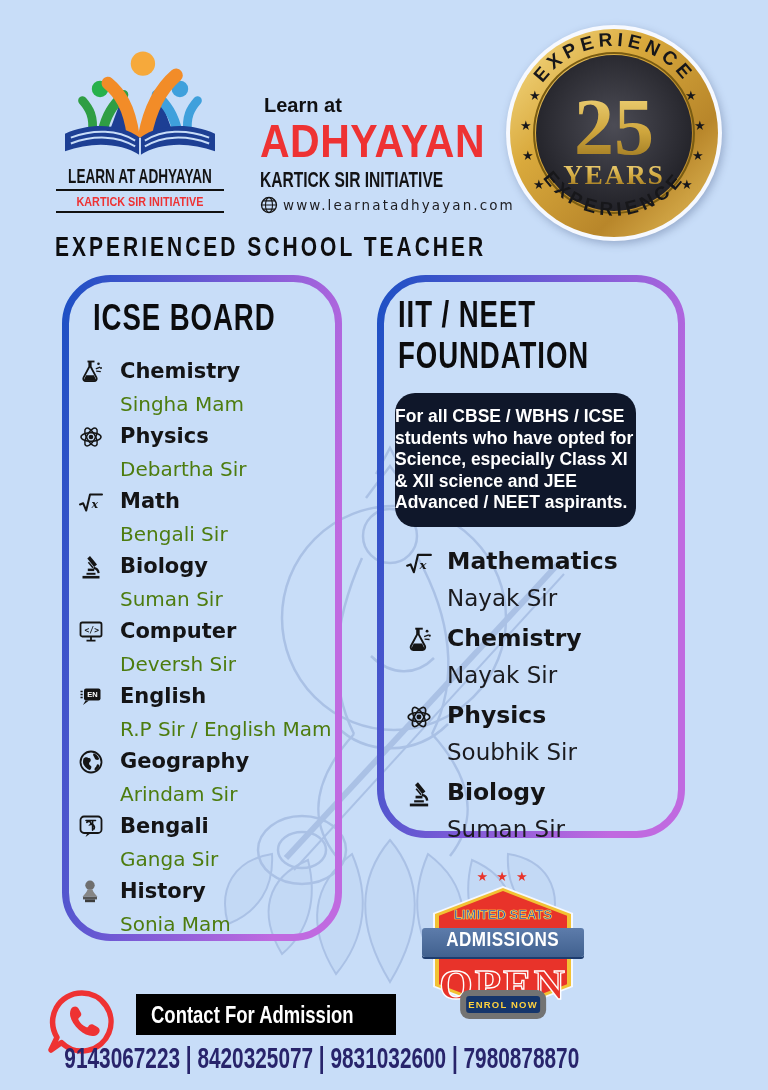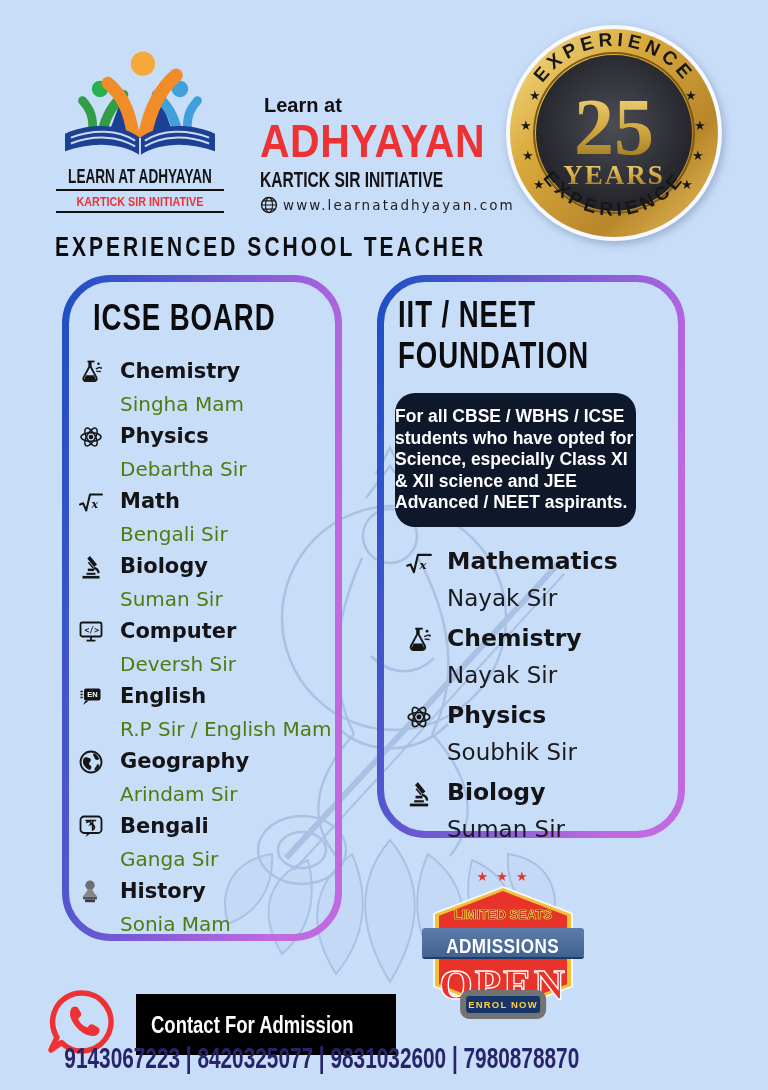--- a/index.html
+++ b/index.html
@@ -71,38 +71,38 @@
 
   
   .adm{left:433px;top:870px;width:140px;}
   .adm-stars{text-align:center;color:#e8332a;font-size:13px;letter-spacing:2px;line-height:14px;}
   .hex-wrap{position:relative;width:140px;height:128px;margin-top:2px;}
   .hex{position:absolute;clip-path:polygon(50% 0,100% 21%,100% 79%,50% 100%,0 79%,0 21%);}
   .hex.white{left:0;top:0;width:140px;height:128px;background:#f5f8ff;}
   .hex.gold{left:2px;top:2px;width:136px;height:124px;background:#f2c234;}
   .hex.red{left:6px;top:5px;width:128px;height:118px;background:#e8332a;}
   .adm-limited{position:absolute;left:0;top:21px;width:140px;text-align:center;
-      font-family:"Liberation Sans",sans-serif;font-weight:800;font-size:13px;color:#7f1d1d;
+      font-family:"Liberation Sans",sans-serif;font-weight:800;font-size:13px;color:#1d4ed8;
       -webkit-text-stroke:.7px #ffd23f;text-shadow:0 0 1px #ffd23f;white-space:nowrap;}
   .adm-banner{position:absolute;left:-11px;top:42px;width:162px;height:29px;
-      background:linear-gradient(#5d7cab,#41618f);border-radius:3px;display:flex;align-items:flex-end;justify-content:center;
+      background:linear-gradient(#5d7cab,#41618f);border-radius:3px;display:flex;align-items:flex-start;justify-content:center;
       box-shadow:0 2px 0 #1d3c6e;}
   .adm-banner span{font-family:"Liberation Sans",sans-serif;font-weight:800;font-size:19px;color:#fff;
       letter-spacing:.5px;transform:scale(.9,1.1);white-space:nowrap;}
   .adm-open{position:absolute;left:0;top:74px;width:140px;text-align:center;
       font-family:"Liberation Serif","DejaVu Serif",serif;font-weight:800;font-size:43px;color:#e8332a;
       -webkit-text-stroke:1.3px #ffffff;letter-spacing:2px;}
   .adm-enrol{position:absolute;left:50%;top:104px;transform:translateX(-50%);
       background:#15356b;color:#ffd23f;font-family:"Liberation Sans",sans-serif;font-weight:800;
       font-size:9.5px;letter-spacing:1.2px;padding:3px 2px;border-radius:9px;white-space:nowrap;
       border:6px solid #737373;}
 
   
   .wa{left:42px;top:984px;width:80px;height:80px;}
-  .contact-bar{left:136px;top:994px;height:37px;background:#000;display:flex;align-items:center;padding:12px 15px;}
+  .contact-bar{left:136px;top:994px;height:37px;background:#000;display:flex;align-items:center;padding:2px 15px;}
   .contact-bar span{color:#fff;font-family:"Liberation Sans",sans-serif;font-weight:700;font-size:21px;
       white-space:nowrap;transform:scale(.88,1.12);transform-origin:left center;}
   .phones{left:0;top:1040px;width:644px;text-align:right;}
   .phones span{display:inline-block;font-family:"Liberation Sans",sans-serif;font-weight:800;font-size:26px;
       color:#28246b;white-space:nowrap;transform:scale(.8,1.15);transform-origin:center top;}
 </style>
 </head>
 <body>
 
 <div id="poster">

